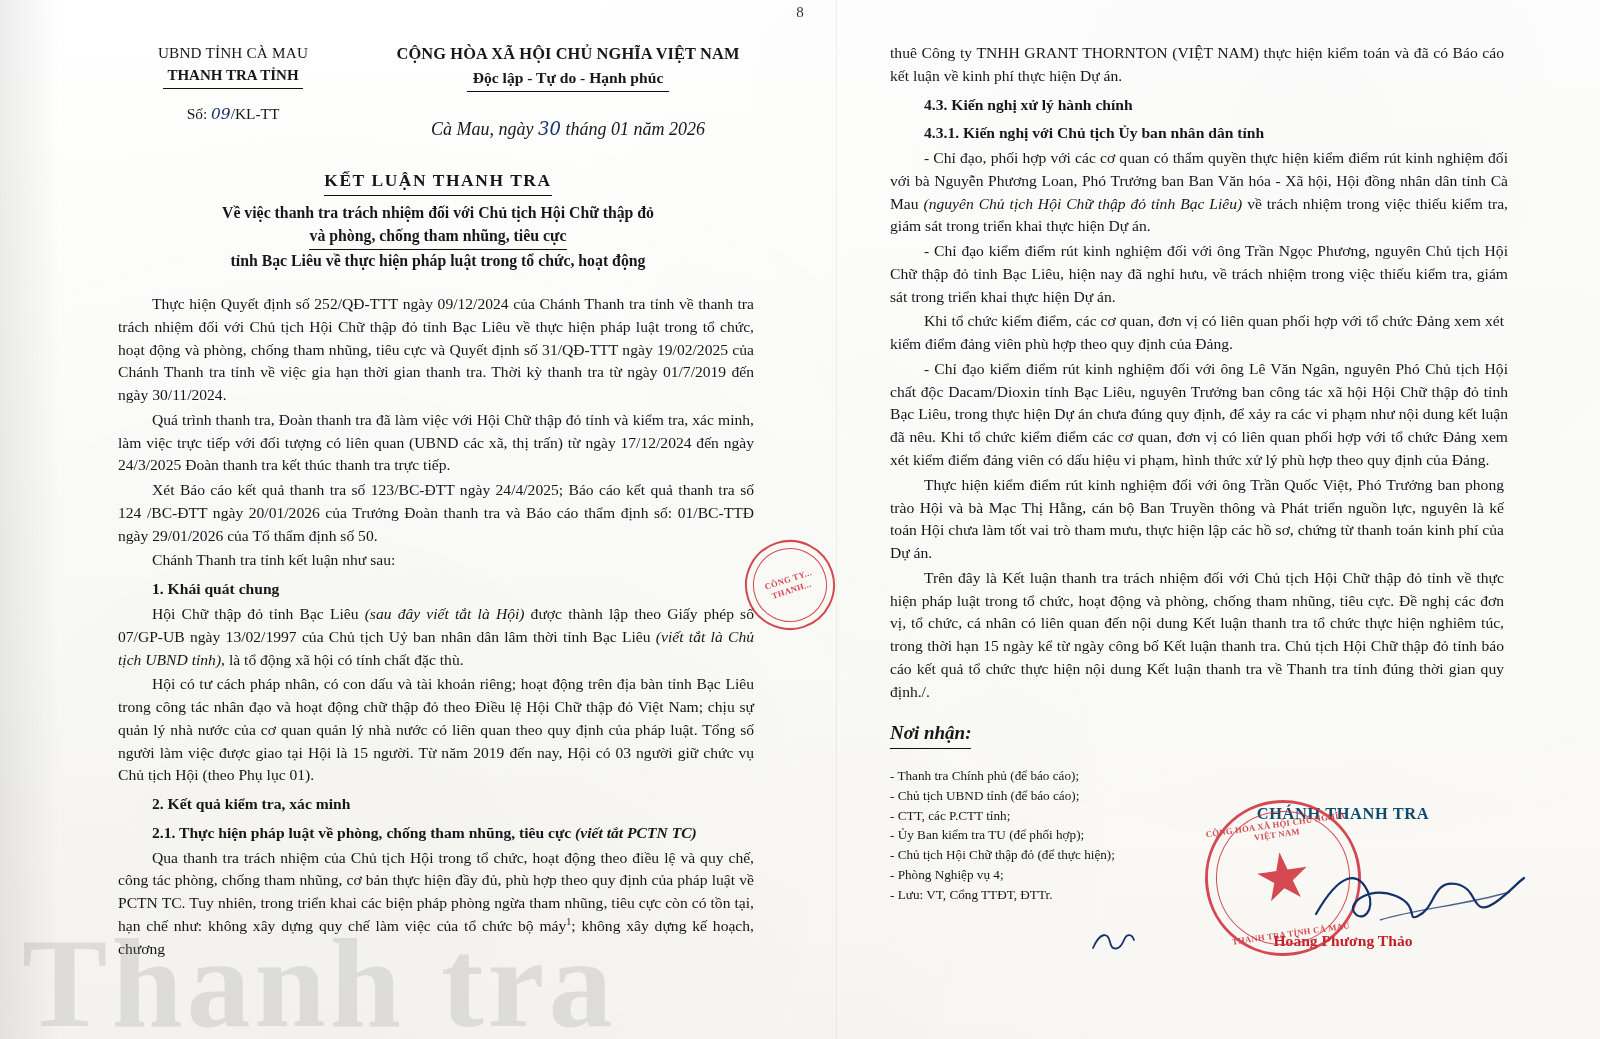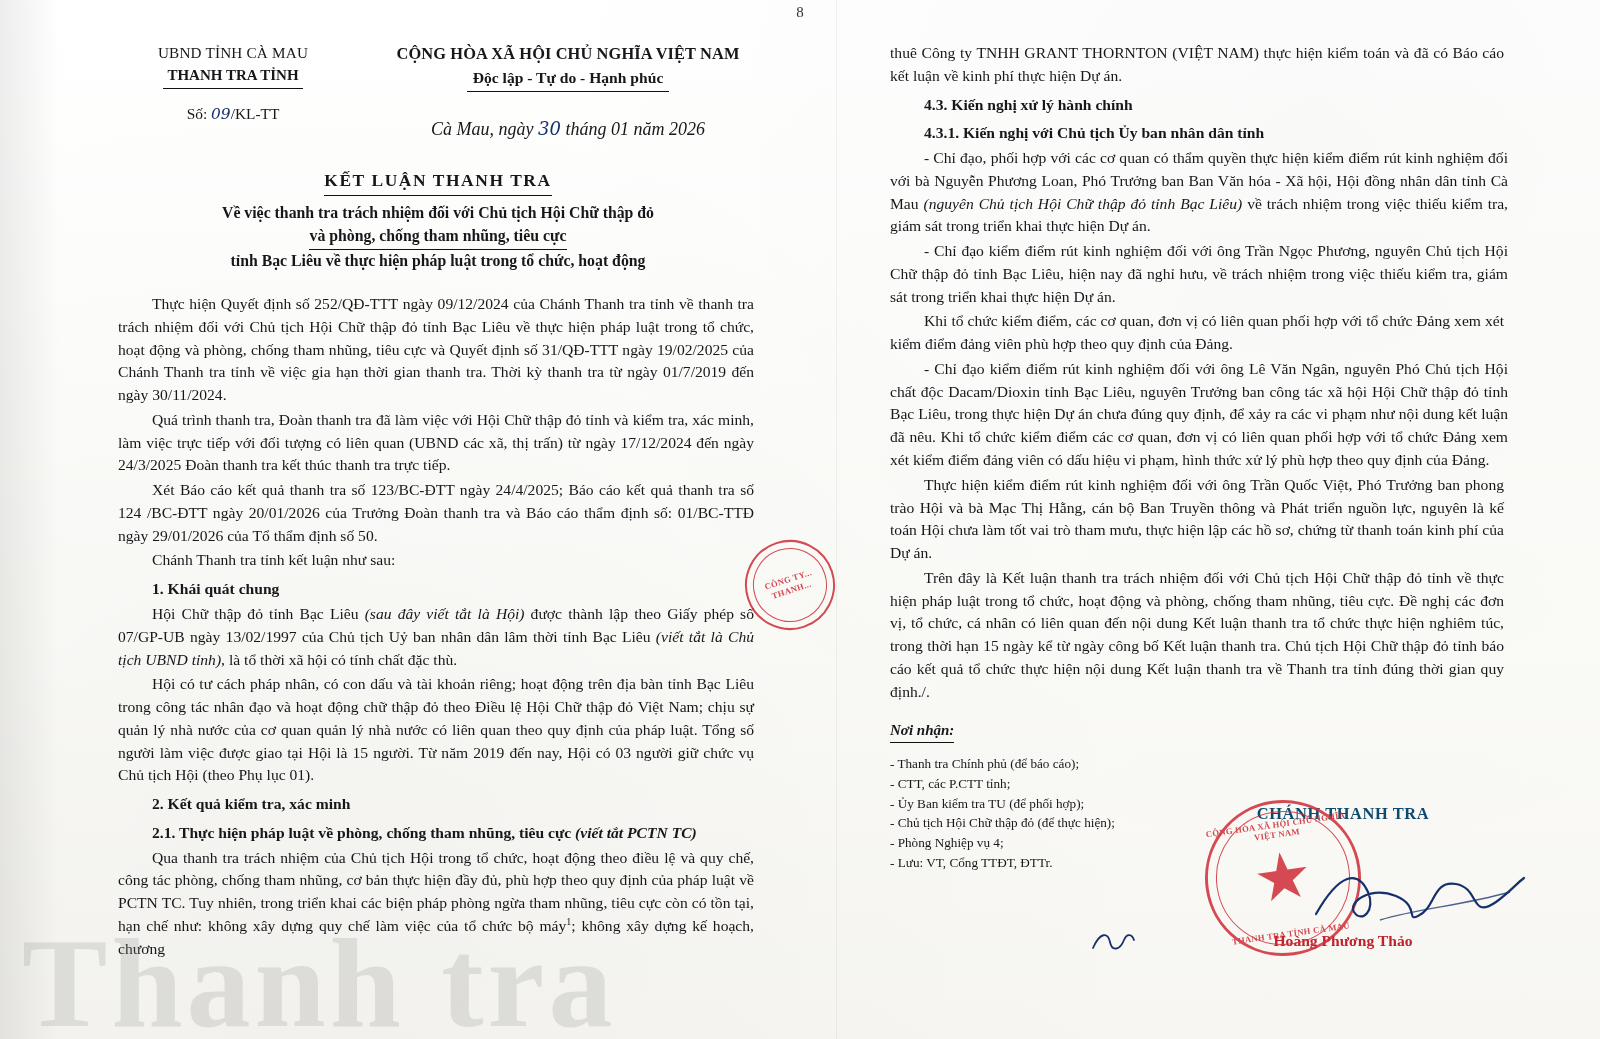--- a/index.html
+++ b/index.html
@@ -105,24 +105,24 @@
   
   .recipients {
     margin-top: 16px;
     font-size: 13.2px;
     line-height: 1.5;
     text-align: left;
   }
   .recipients .r-title {
     font-weight: bold;
     font-style: italic;
-    font-size: 15px;
+    font-size: 19px;
     display: inline-block;
     border-bottom: 1px solid #111;
-    margin-bottom: 11px;
+    margin-bottom: 17px;
   }
   .recipients div { text-indent: 0; }
 
   .sign-area {
     position: absolute;
     right: 0;
     top: 760px;
     width: 330px;
     text-align: center;
   }
@@ -298,21 +298,21 @@
     </div>
 
     <div style="margin-top:20px">
       <p class="para">Thực hiện Quyết định số 252/QĐ-TTT ngày 09/12/2024 của Chánh Thanh tra tỉnh về thanh tra trách nhiệm đối với Chủ tịch Hội Chữ thập đỏ tỉnh Bạc Liêu về thực hiện pháp luật trong tổ chức, hoạt động và phòng, chống tham nhũng, tiêu cực và Quyết định số 31/QĐ-TTT ngày 19/02/2025 của Chánh Thanh tra tỉnh về việc gia hạn thời gian thanh tra. Thời kỳ thanh tra từ ngày 01/7/2019 đến ngày 30/11/2024.</p>
       <p class="para">Quá trình thanh tra, Đoàn thanh tra đã làm việc với Hội Chữ thập đỏ tỉnh và kiểm tra, xác minh, làm việc trực tiếp với đối tượng có liên quan (UBND các xã, thị trấn) từ ngày 17/12/2024 đến ngày 24/3/2025 Đoàn thanh tra kết thúc thanh tra trực tiếp.</p>
       <p class="para">Xét Báo cáo kết quả thanh tra số 123/BC-ĐTT ngày 24/4/2025; Báo cáo kết quả thanh tra số 124 /BC-ĐTT ngày 20/01/2026 của Trưởng Đoàn thanh tra và Báo cáo thẩm định số: 01/BC-TTĐ ngày 29/01/2026 của Tổ thẩm định số 50.</p>
       <p class="para">Chánh Thanh tra tỉnh kết luận như sau:</p>
       <p class="heading">1. Khái quát chung</p>
 
       <p class="para">
-        <span>Hội Chữ thập đỏ tỉnh Bạc Liêu </span><span class="italic">(sau đây viết tắt là Hội)</span><span> được thành lập theo Giấy phép số 07/GP-UB ngày 13/02/1997 của Chủ tịch Uỷ ban nhân dân lâm thời tỉnh Bạc Liêu </span><span class="italic">(viết tắt là Chủ tịch UBND tỉnh)</span><span>, là tổ thời xã hội có tính chất đặc thù.</span>
+        <span>Hội Chữ thập đỏ tỉnh Bạc Liêu </span><span class="italic">(sau đây viết tắt là Hội)</span><span> được thành lập theo Giấy phép số 07/GP-UB ngày 13/02/1997 của Chủ tịch Uỷ ban nhân dân lâm thời tỉnh Bạc Liêu </span><span class="italic">(viết tắt là Chủ tịch UBND tỉnh)</span><span>, là tổ động xã hội có tính chất đặc thù.</span>
       </p>
 
       <p class="para">Hội có tư cách pháp nhân, có con dấu và tài khoản riêng; hoạt động trên địa bàn tỉnh Bạc Liêu trong công tác nhân đạo và hoạt động chữ thập đỏ theo Điều lệ Hội Chữ thập đỏ Việt Nam; chịu sự quản lý nhà nước của cơ quan quản lý nhà nước có liên quan theo quy định của pháp luật. Tổng số người làm việc được giao tại Hội là 15 người. Từ năm 2019 đến nay, Hội có 03 người giữ chức vụ Chủ tịch Hội (theo Phụ lục 01).</p>
       <p class="heading">2. Kết quả kiểm tra, xác minh</p>
 
       <p class="heading">
         <span>2.1. Thực hiện pháp luật về phòng, chống tham nhũng, tiêu cực </span><span class="italic">(viết tắt PCTN TC)</span>
       </p>
 
       <p class="para">
@@ -332,20 +332,21 @@
 
     <p class="dash">- Chỉ đạo kiểm điểm rút kinh nghiệm đối với ông Trần Ngọc Phương, nguyên Chủ tịch Hội Chữ thập đỏ tỉnh Bạc Liêu, hiện nay đã nghỉ hưu, về trách nhiệm trong việc thiếu kiểm tra, giám sát trong triển khai thực hiện Dự án.</p>
     <p class="para">Khi tổ chức kiểm điểm, các cơ quan, đơn vị có liên quan phối hợp với tổ chức Đảng xem xét kiểm điểm đảng viên phù hợp theo quy định của Đảng.</p>
     <p class="dash">- Chỉ đạo kiểm điểm rút kinh nghiệm đối với ông Lê Văn Ngân, nguyên Phó Chủ tịch Hội chất độc Dacam/Dioxin tỉnh Bạc Liêu, nguyên Trưởng ban công tác xã hội Hội Chữ thập đỏ tỉnh Bạc Liêu, trong thực hiện Dự án chưa đúng quy định, để xảy ra các vi phạm như nội dung kết luận đã nêu. Khi tổ chức kiểm điểm các cơ quan, đơn vị có liên quan phối hợp với tổ chức Đảng xem xét kiểm điểm đảng viên có dấu hiệu vi phạm, hình thức xử lý phù hợp theo quy định của Đảng.</p>
     <p class="para">Thực hiện kiểm điểm rút kinh nghiệm đối với ông Trần Quốc Việt, Phó Trưởng ban phong trào Hội và bà Mạc Thị Hằng, cán bộ Ban Truyền thông và Phát triển nguồn lực, nguyên là kế toán Hội chưa làm tốt vai trò tham mưu, thực hiện lập các hồ sơ, chứng từ thanh toán kinh phí của Dự án.</p>
     <p class="para">Trên đây là Kết luận thanh tra trách nhiệm đối với Chủ tịch Hội Chữ thập đỏ tỉnh về thực hiện pháp luật trong tổ chức, hoạt động và phòng, chống tham nhũng, tiêu cực. Đề nghị các đơn vị, tổ chức, cá nhân có liên quan đến nội dung Kết luận thanh tra tổ chức thực hiện nghiêm túc, trong thời hạn 15 ngày kể từ ngày công bố Kết luận thanh tra. Chủ tịch Hội Chữ thập đỏ tỉnh báo cáo kết quả tổ chức thực hiện nội dung Kết luận thanh tra về Thanh tra tỉnh đúng thời gian quy định./.</p>
 
     <div class="recipients">
       <div><span class="r-title">Nơi nhận:</span></div>
       <div>- Thanh tra Chính phủ (để báo cáo);</div>
+      <div>- Chủ tịch UBND tỉnh (để báo cáo);</div>
       <div>- CTT, các P.CTT tỉnh;</div>
       <div>- Ủy Ban kiểm tra TU (để phối hợp);</div>
       <div>- Chủ tịch Hội Chữ thập đỏ (để thực hiện);</div>
       <div>- Phòng Nghiệp vụ 4;</div>
       <div>- Lưu: VT, Cổng TTĐT, ĐTTr.</div>
     </div>
 
     <div class="sign-area">
       <div class="sign-title">CHÁNH THANH TRA</div>
       <div class="sign-name">Hoàng Phương Thảo</div>

